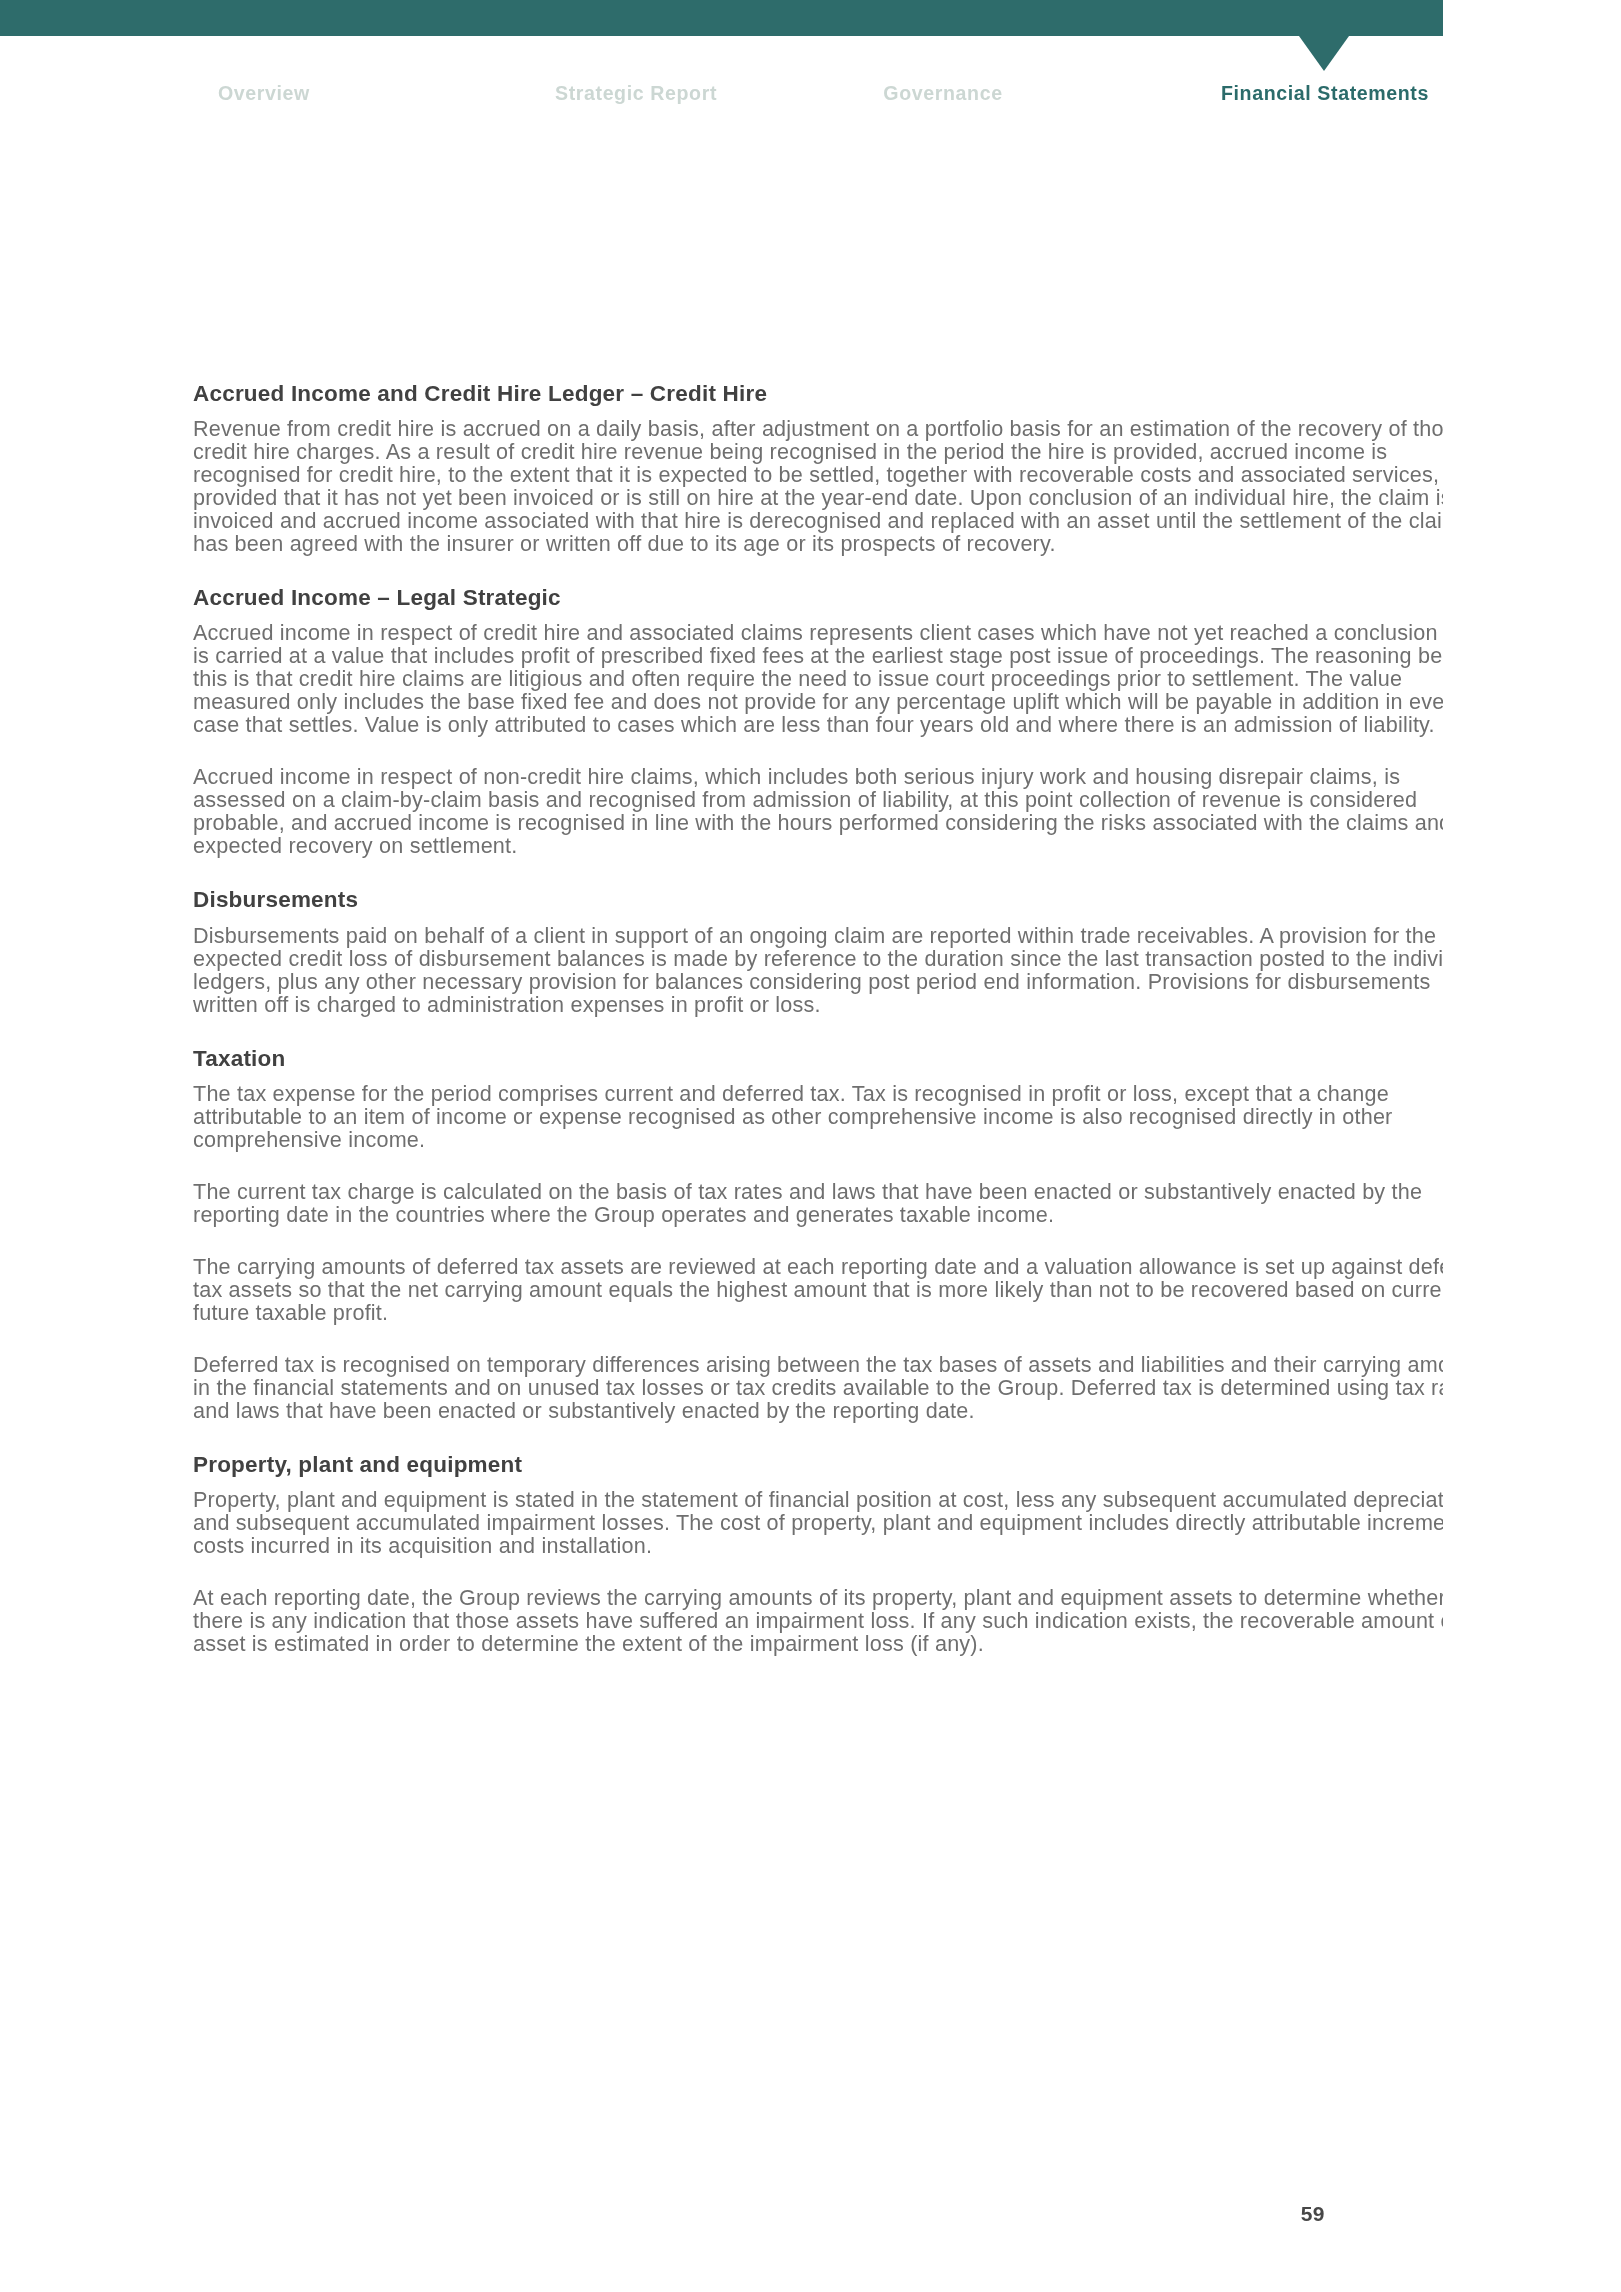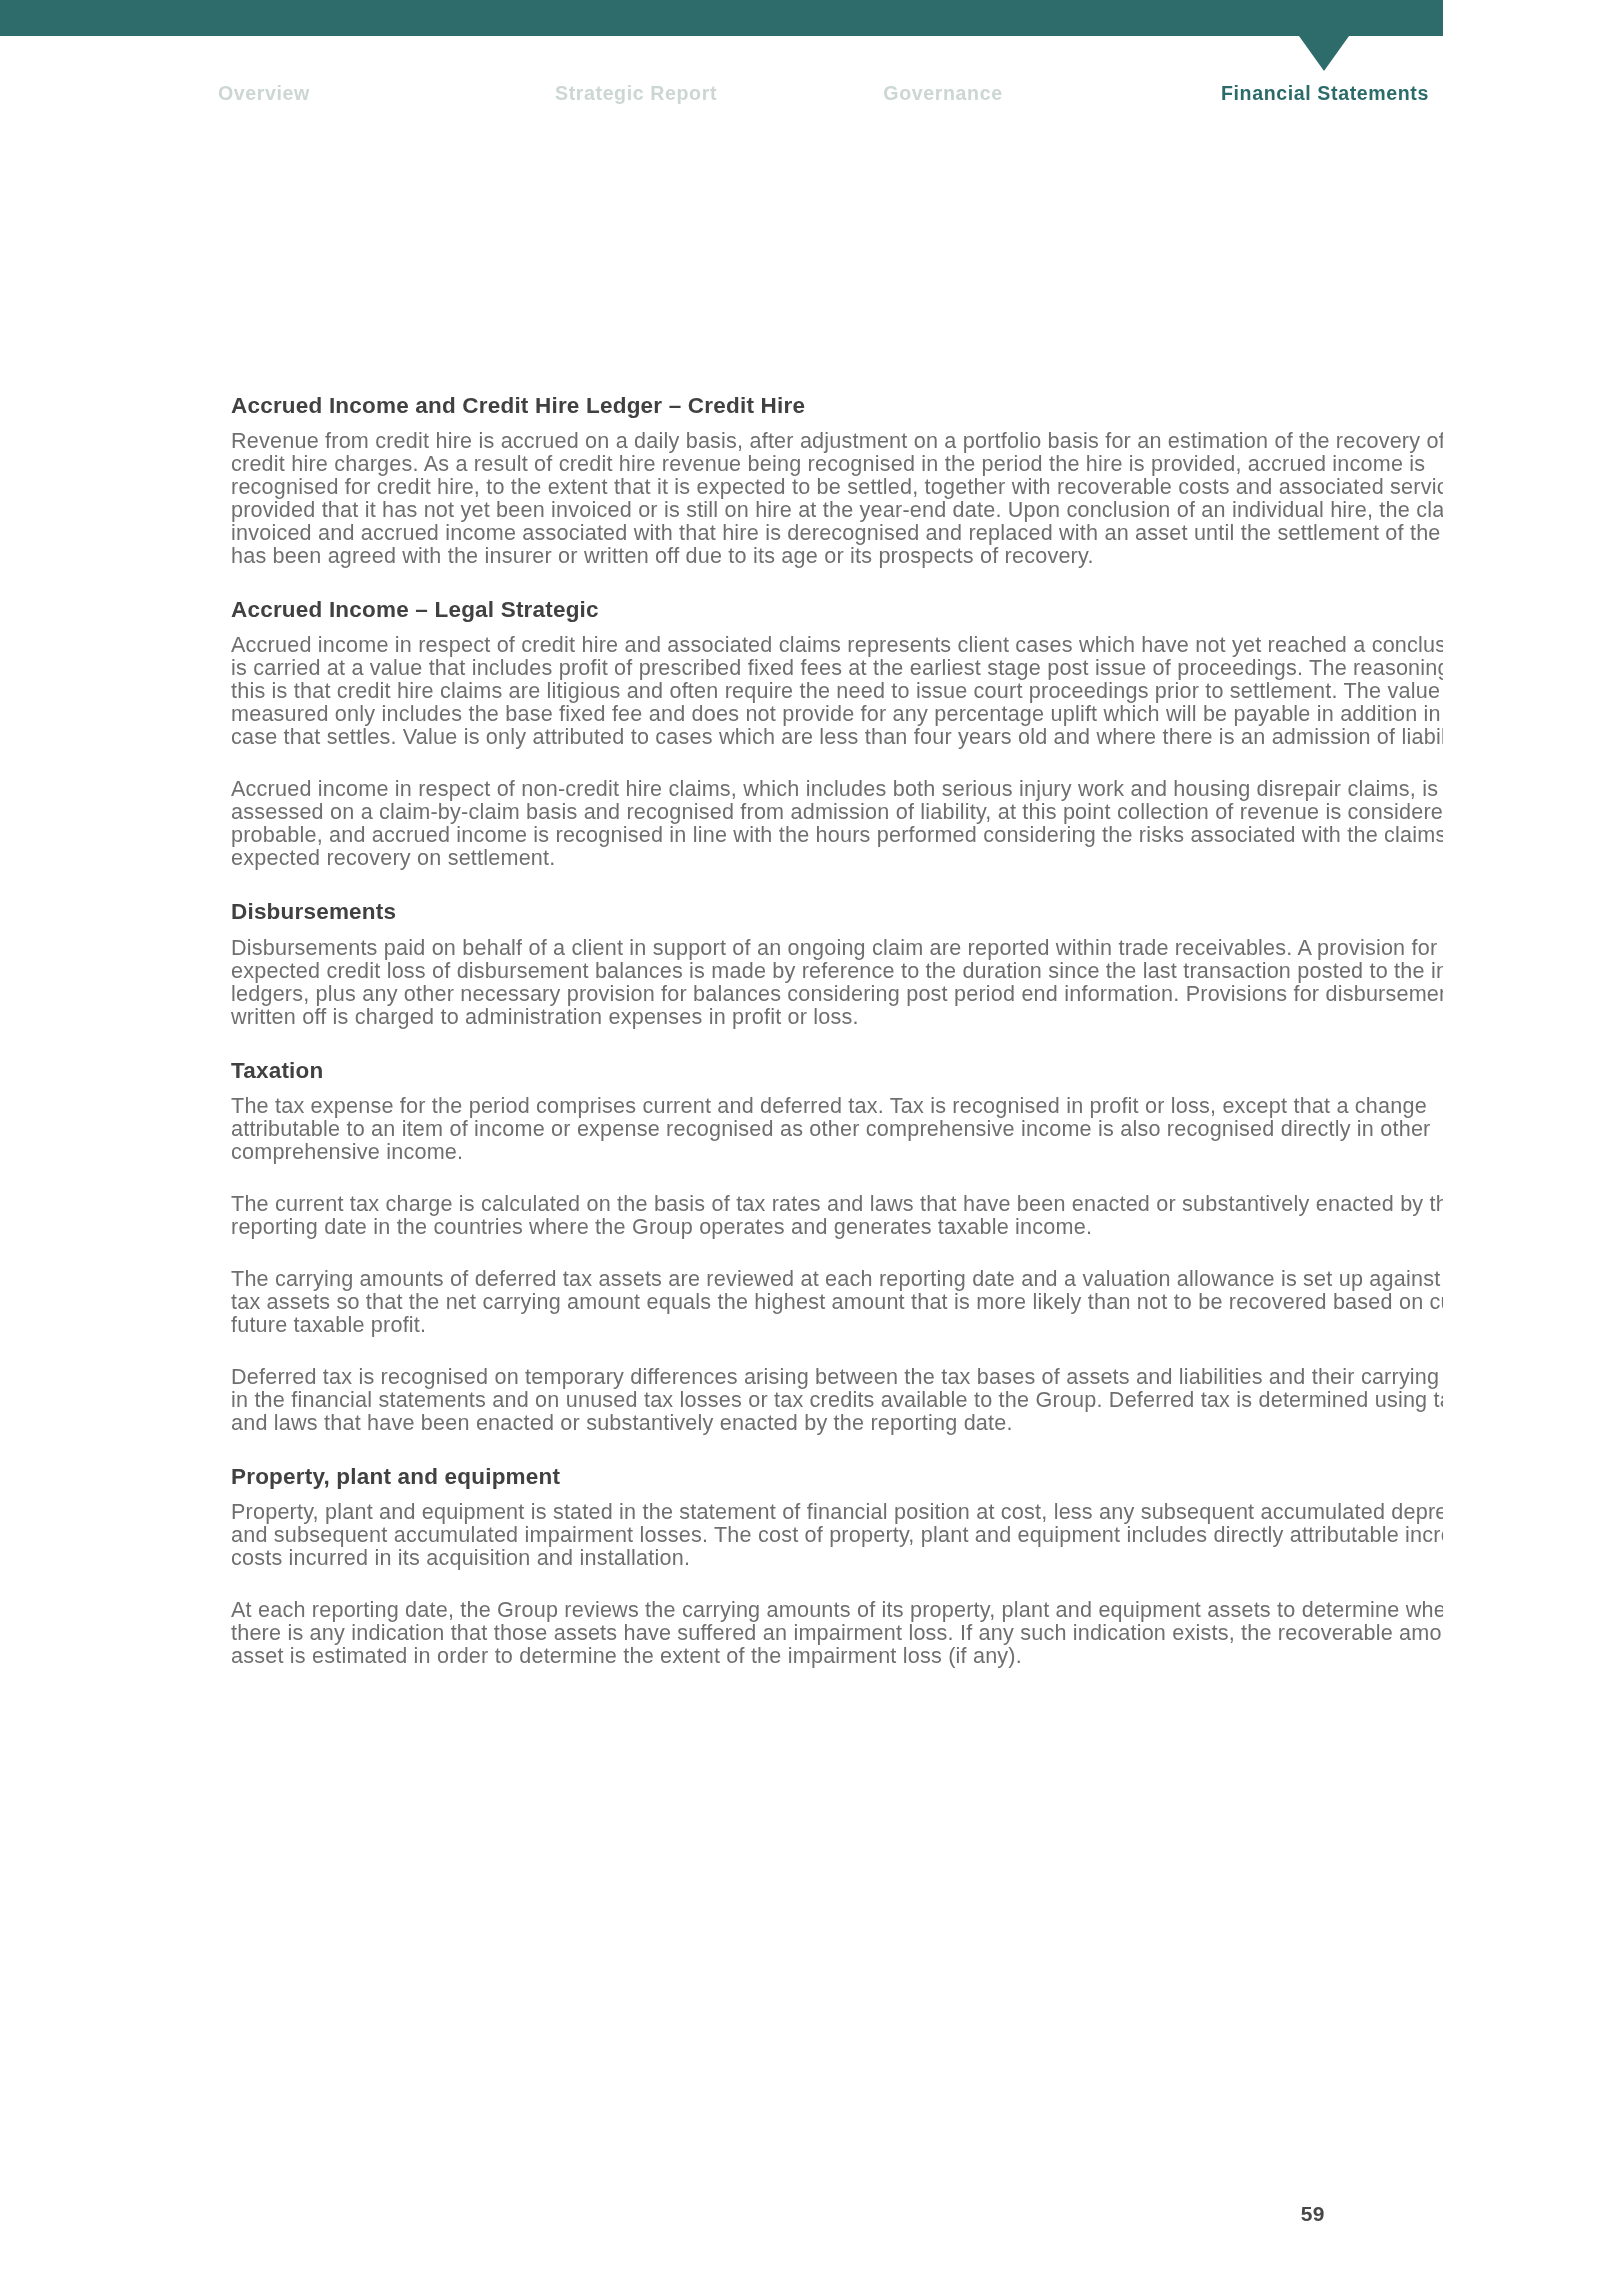--- a/index.html
+++ b/index.html
@@ -48,23 +48,22 @@
   .nav-item.active { color: #2b6b6a; }
   .nav-overview  { left: 264px; }
   .nav-strategic { left: 636px; }
   .nav-governance{ left: 943px; }
   .nav-financial { left: 1325px; text-align: right; }
 
   
   .content {
     position: absolute;
     left: 193px;
-    top: 392px;
+    top: 380px;
     width: 1304px;
-    margin-left: 38px;
   }
   .content h3 {
     font-size: 22.5px;
     line-height: 27.4px;
     font-weight: bold;
     color: #414141;
     margin: 5.9px 0 9.8px 0;
     letter-spacing: 0.2px;
   }
   .content .section:first-child h3 { margin-top: 0; }

